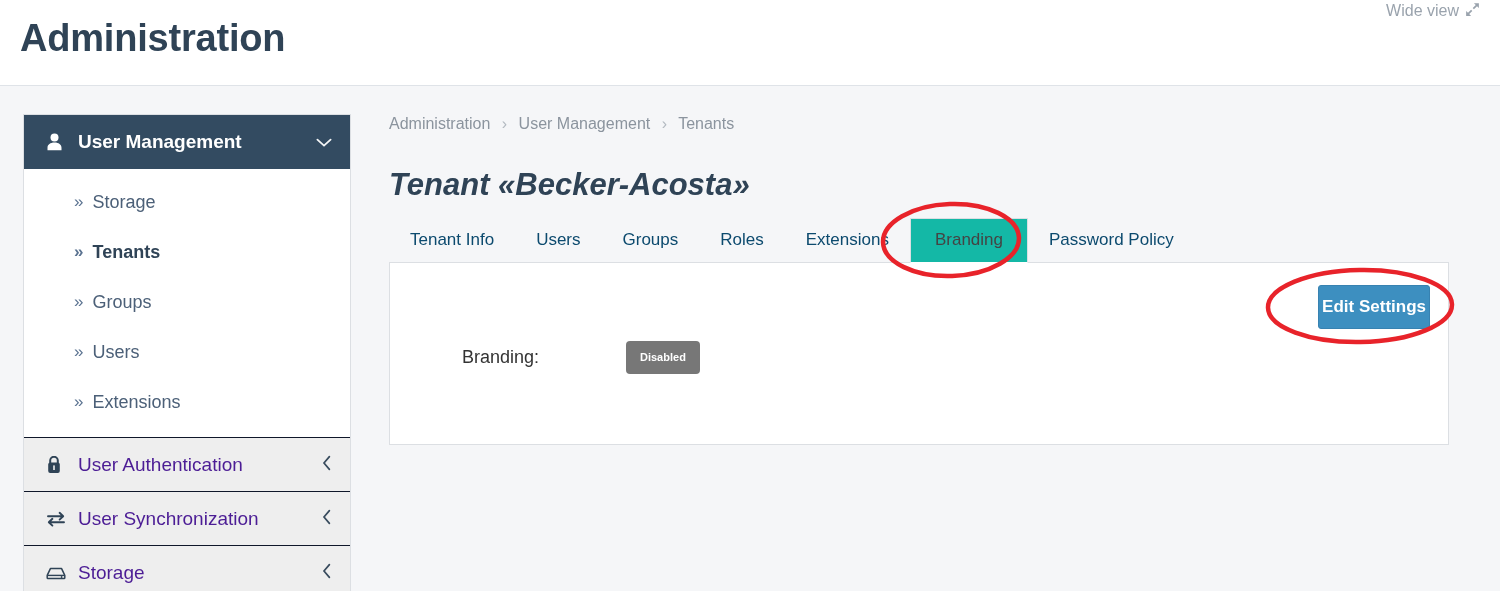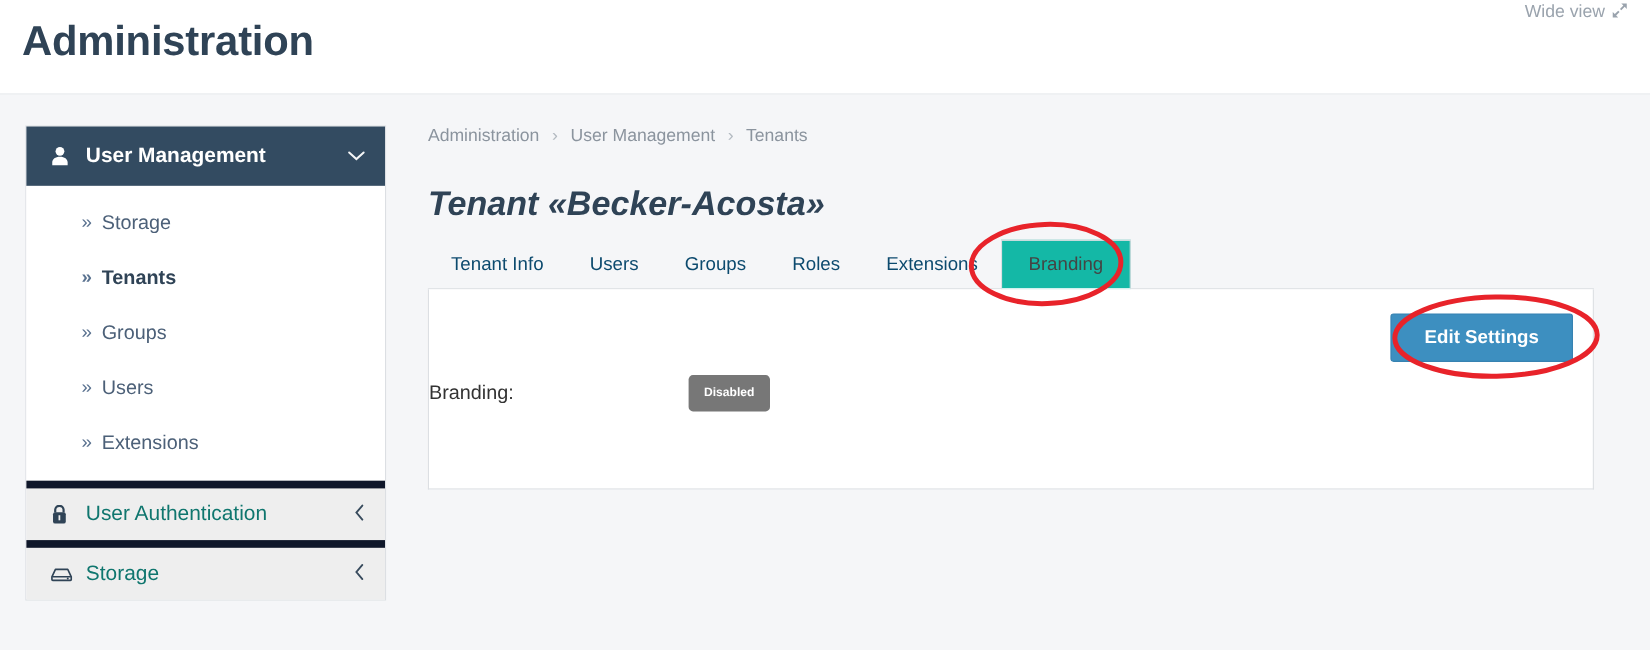--- a/index.html
+++ b/index.html
@@ -77,22 +77,22 @@
     cursor: pointer;
     font-size: 19px;
   }
   .side-section-head.active {
     background: #334b61;
     color: #ffffff;
     font-weight: bold;
   }
   .side-section-head.collapsed {
     background: #eeeeee;
-    color: #0f766e;
-    border-top: 7px solid #0f172a;
+    color: #4c1d95;
+    border-top: 1px solid #0f172a;
   }
   .side-ico {
     width: 24px;
     display: inline-flex;
     align-items: center;
     justify-content: flex-start;
     flex: 0 0 auto;
     margin-right: 8px;
   }
   .side-label { flex: 1 1 auto; white-space: nowrap; }
@@ -193,38 +193,38 @@
     box-sizing: border-box;
   }
   #edit-settings-btn {
     position: absolute;
     right: 18px;
     top: 22px;
     background: #3d8fc0;
     color: #ffffff;
     font-weight: bold;
     font-size: 17px;
-    padding: 11px 30px;
+    padding: 11px 3px;
     border: 1px solid #3782b1;
     border-radius: 3px;
     cursor: pointer;
     white-space: nowrap;
     line-height: 20px;
   }
   #branding-row {
     position: absolute;
     left: 0;
     top: 78px;
     width: 100%;
     display: flex;
     align-items: center;
   }
   #branding-label {
     width: 236px;
-    text-align: left;
+    text-align: center;
     font-size: 18px;
     color: #333333;
     padding-right: 15px;
     box-sizing: border-box;
     white-space: nowrap;
   }
   #branding-badge {
     background: #777777;
     color: #ffffff;
     font-weight: bold;
@@ -310,20 +310,34 @@
         </svg>
       </span>
       <span class="side-label">User Authentication</span>
       <span class="side-chev">
         <svg width="10" height="16" viewBox="0 0 10 16">
             <path d="M7.4 1.6 L2 8 L7.4 14.4" stroke="#2f4356" stroke-width="1.7" fill="none" stroke-linecap="round"></path>
           </svg>
       </span>
     </div>
 
+    <div class="side-section-head collapsed">
+      <span class="side-ico">
+        <svg width="20" height="16" viewBox="0 0 20 16">
+          <path d="M2 5.2 H17 M13.6 1.8 L17.2 5.2 L13.6 8.6" stroke="#2f4356" stroke-width="1.9" fill="none" stroke-linecap="round" stroke-linejoin="round"></path>
+          <path d="M18 11.2 H3 M6.4 7.8 L2.8 11.2 L6.4 14.6" stroke="#2f4356" stroke-width="1.9" fill="none" stroke-linecap="round" stroke-linejoin="round"></path>
+        </svg>
+      </span>
+      <span class="side-label">User Synchronization</span>
+      <span class="side-chev">
+        <svg width="10" height="16" viewBox="0 0 10 16">
+            <path d="M7.4 1.6 L2 8 L7.4 14.4" stroke="#2f4356" stroke-width="1.7" fill="none" stroke-linecap="round"></path>
+          </svg>
+      </span>
+    </div>
 
     <div class="side-section-head collapsed">
       <span class="side-ico">
         <svg width="20" height="14" viewBox="0 0 20 14">
           <path d="M1.2 9.4 L4.4 2.6 h11.2 l3.2 6.8 v2.4 a0.8 0.8 0 0 1 -0.8 0.8 H2 a0.8 0.8 0 0 1 -0.8 -0.8 z" stroke="#2f4356" stroke-width="1.5" fill="none" stroke-linejoin="round"></path>
           <line x1="1.6" y1="9.4" x2="18.4" y2="9.4" stroke="#2f4356" stroke-width="1.4"></line>
           <circle cx="15.6" cy="11" r="0.9" fill="#2f4356"></circle>
         </svg>
       </span>
       <span class="side-label">Storage</span>
@@ -347,20 +361,21 @@
 
     <h1 id="content-title">Tenant «Becker-Acosta»</h1>
 
     <div id="tabs">
       <div class="tab">Tenant Info</div>
       <div class="tab">Users</div>
       <div class="tab">Groups</div>
       <div class="tab">Roles</div>
       <div class="tab">Extensions</div>
       <div class="tab active">Branding</div>
+      <div class="tab">Password Policy</div>
     </div>
 
     <section id="panel">
       <div id="edit-settings-btn">Edit Settings</div>
       <div id="branding-row">
         <div id="branding-label">Branding:</div>
         <div id="branding-badge">Disabled</div>
       </div>
     </section>
   </main>

